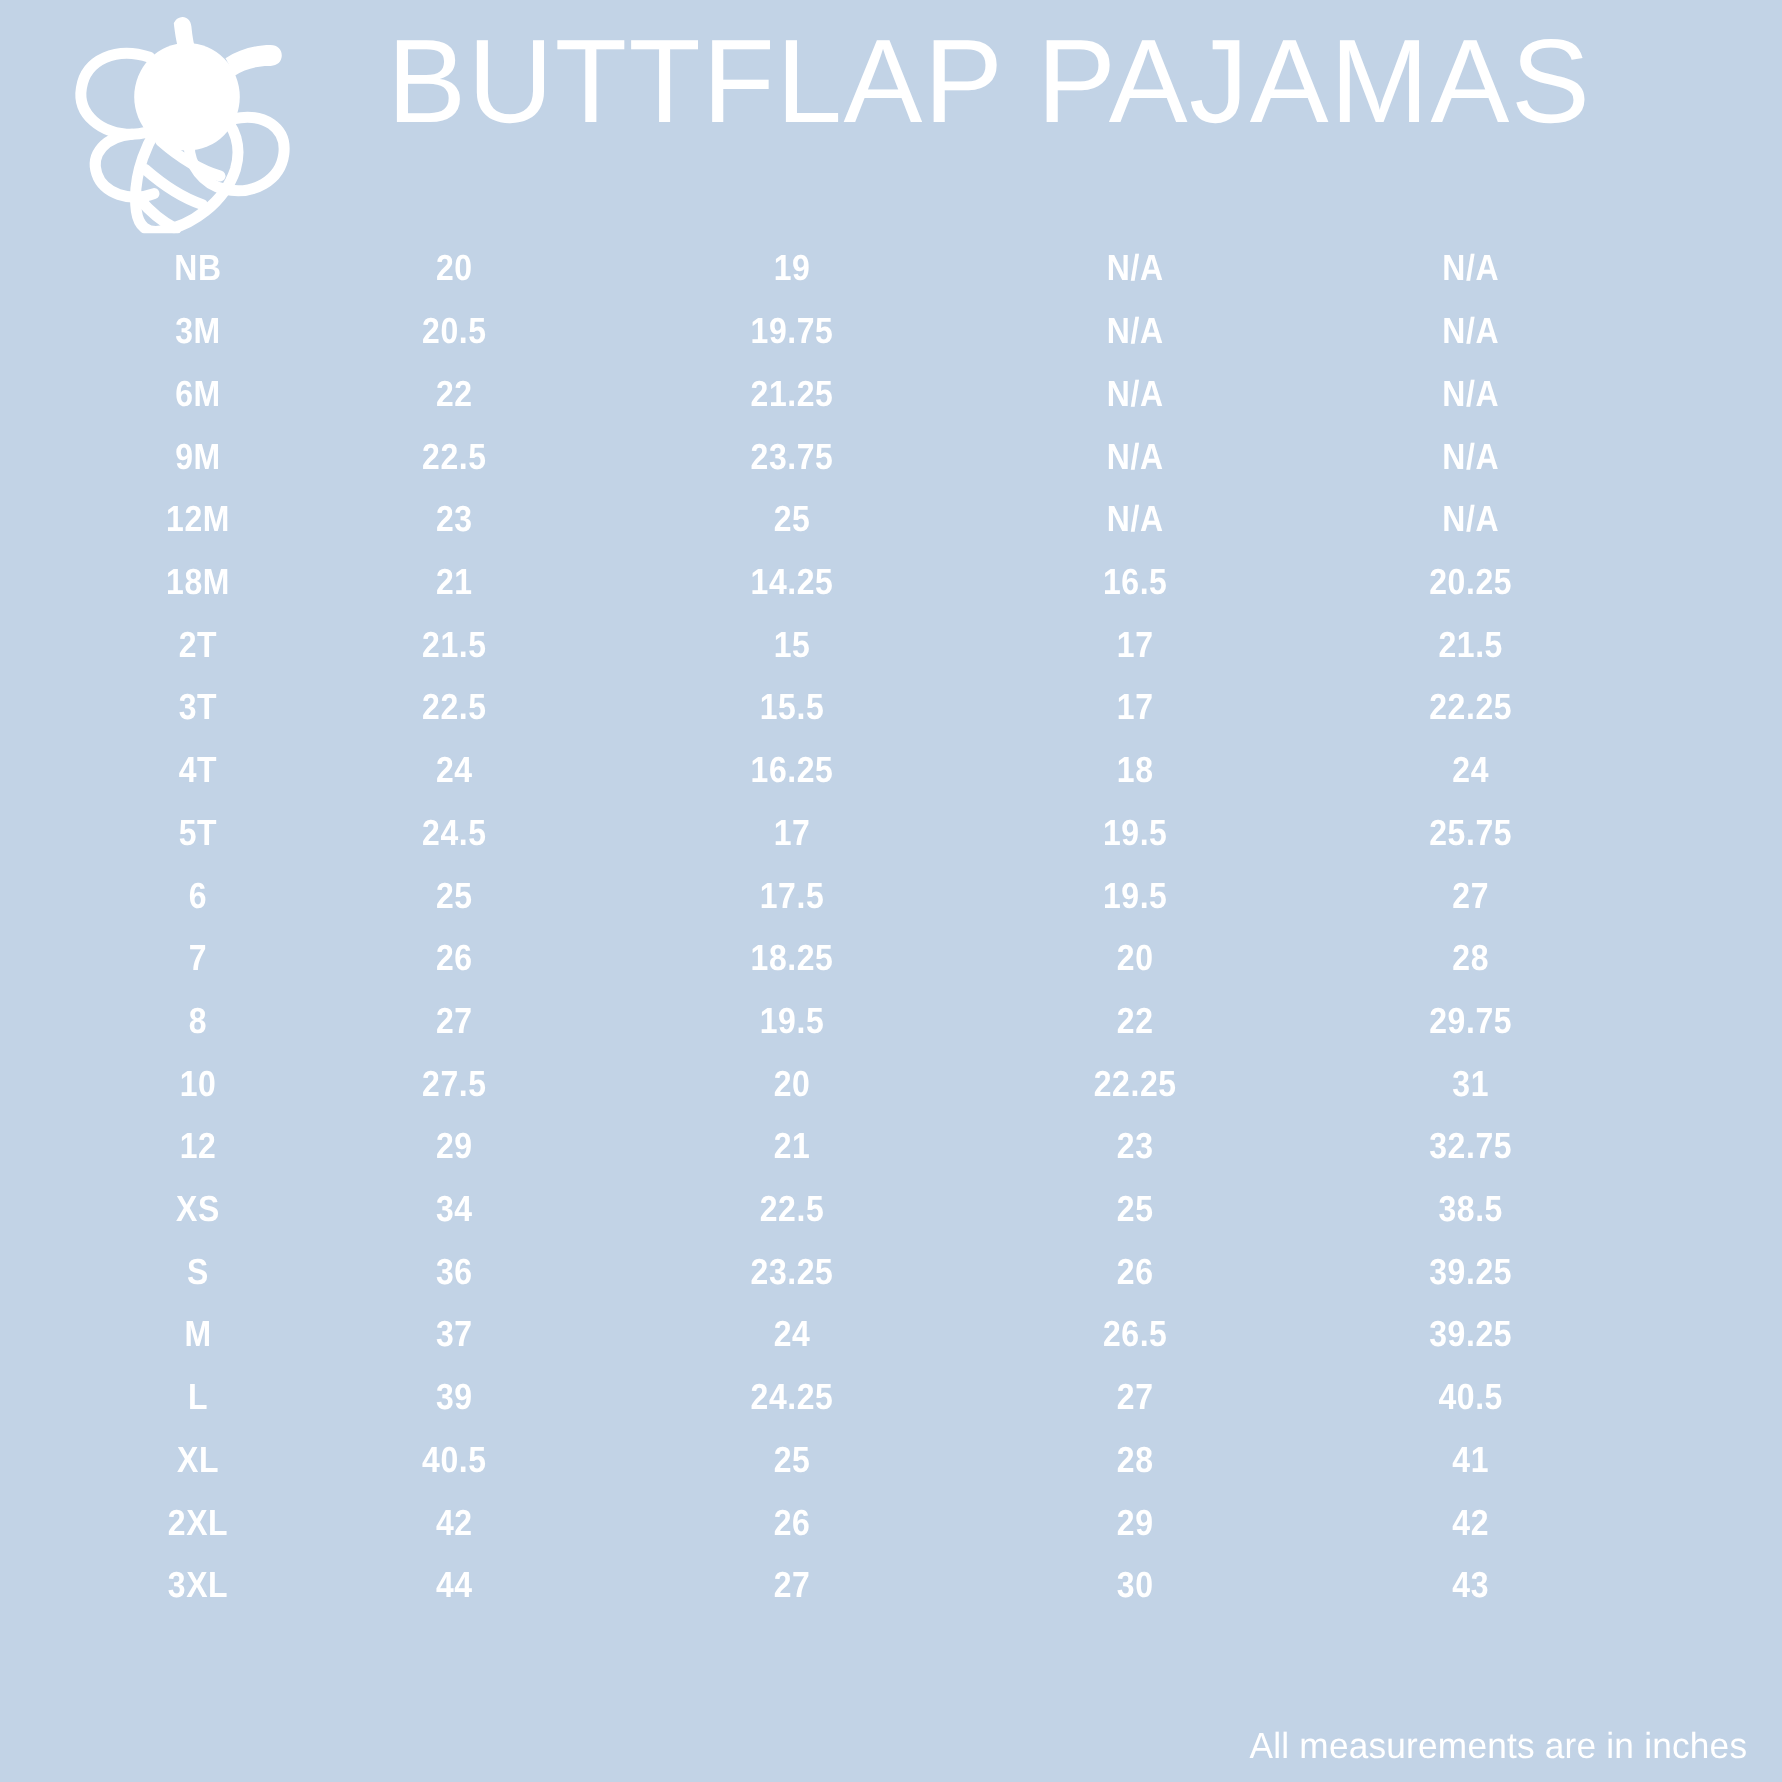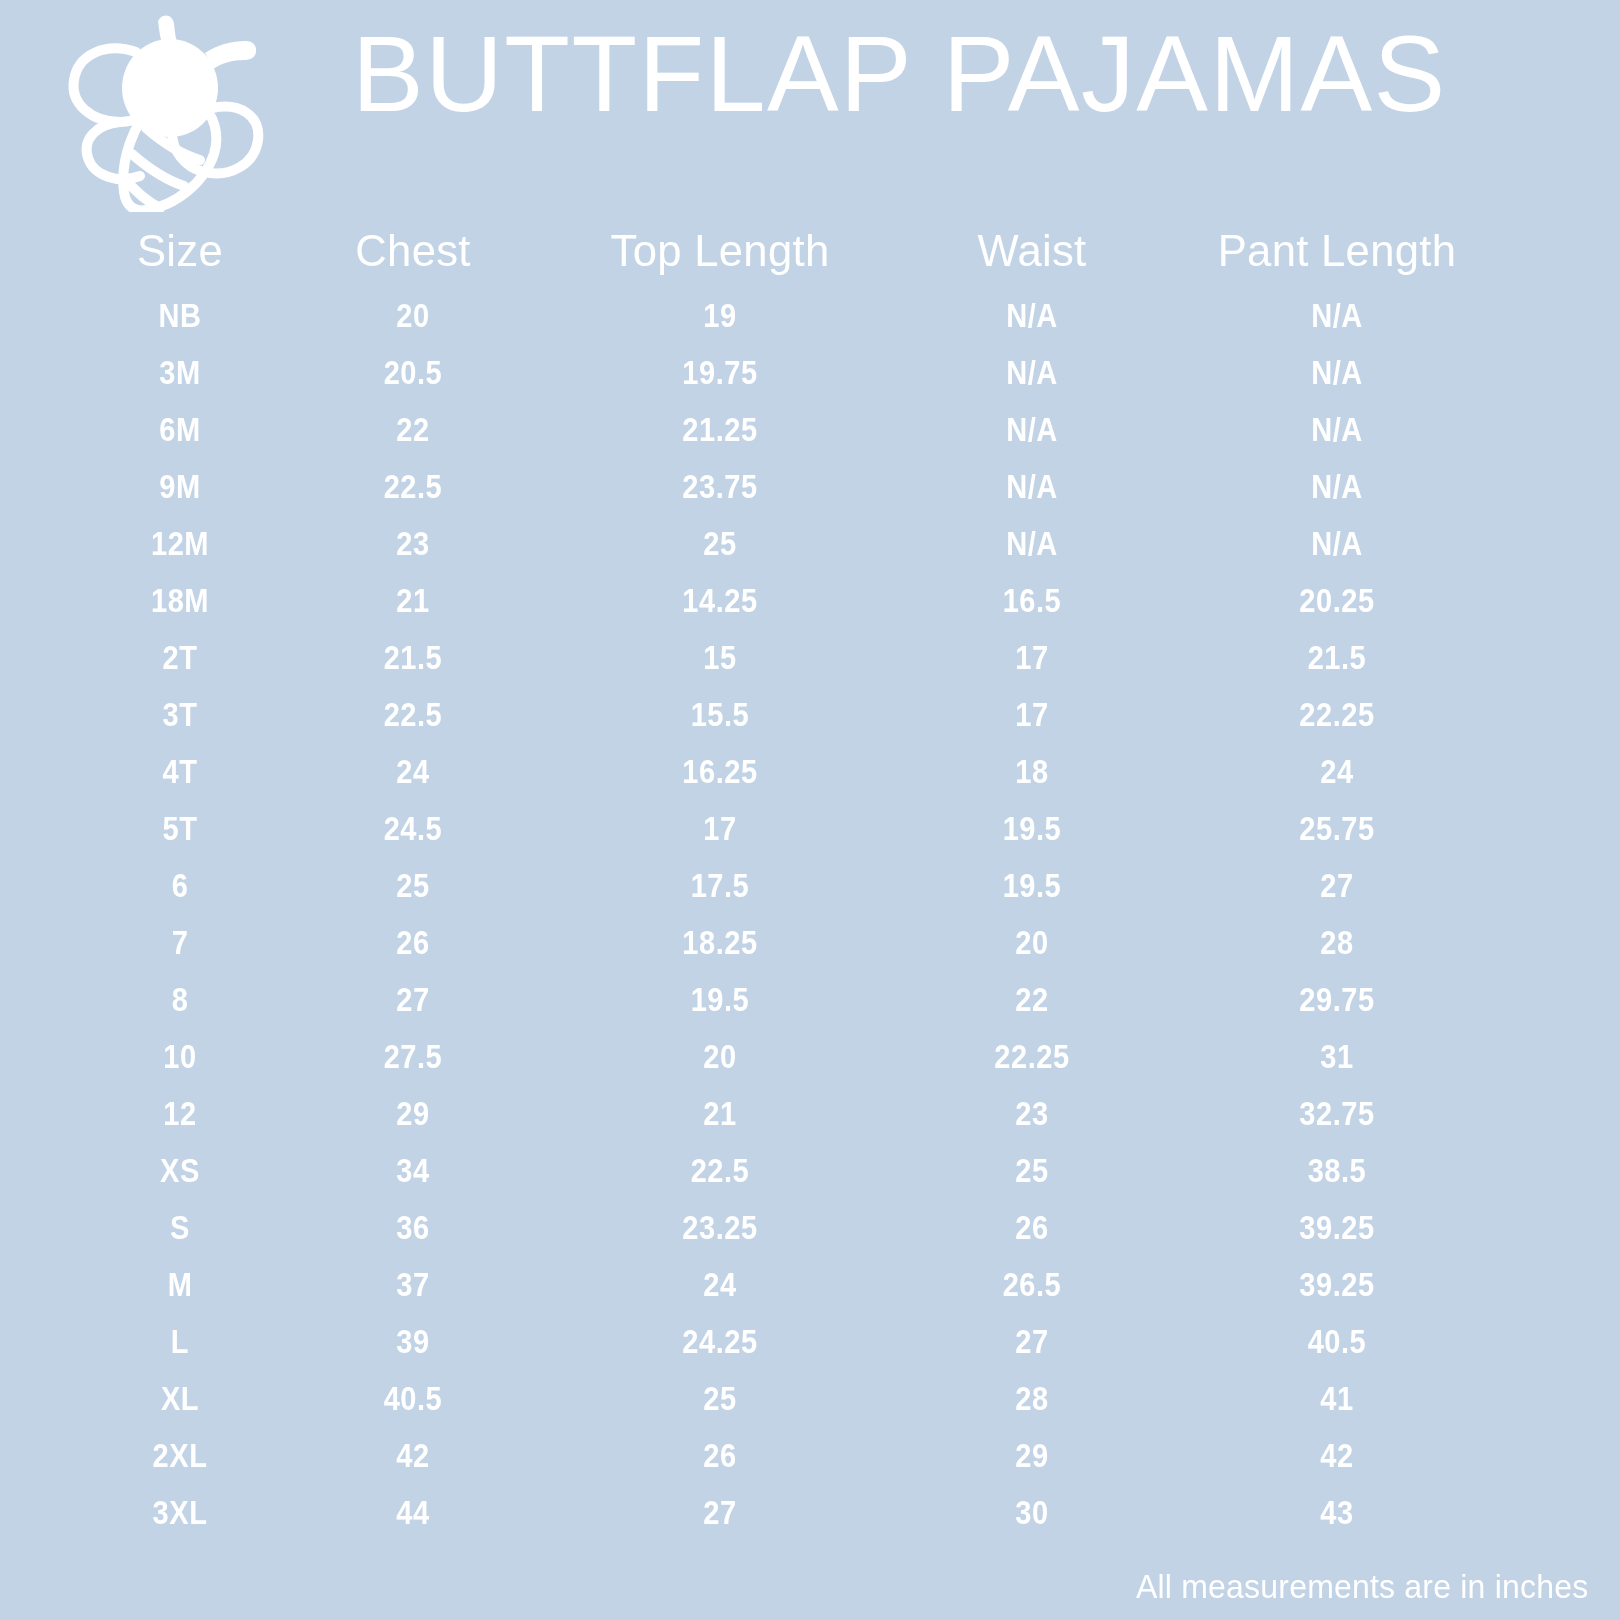--- a/index.html
+++ b/index.html
@@ -150,27 +150,20 @@
           <path d="M64 168 C74 180 86 190 98 196"></path>
         </g>
       </svg>
     </div>
 
     <div class="chart-title">BUTTFLAP PAJAMAS</div>
   </div>
 
   <div class="table">
 
-    <div class="row header-row">
-      <div class="cell col0">Size</div>
-      <div class="cell col1">Chest</div>
-      <div class="cell col2">Top Length</div>
-      <div class="cell col3">Waist</div>
-      <div class="cell col4">Pant Length</div>
-    </div>
 
     <div class="row data-row">
       <div class="cell col0">NB</div>
       <div class="cell col1">20</div>
       <div class="cell col2">19</div>
       <div class="cell col3">N/A</div>
       <div class="cell col4">N/A</div>
     </div>
 
     <div class="row data-row">

